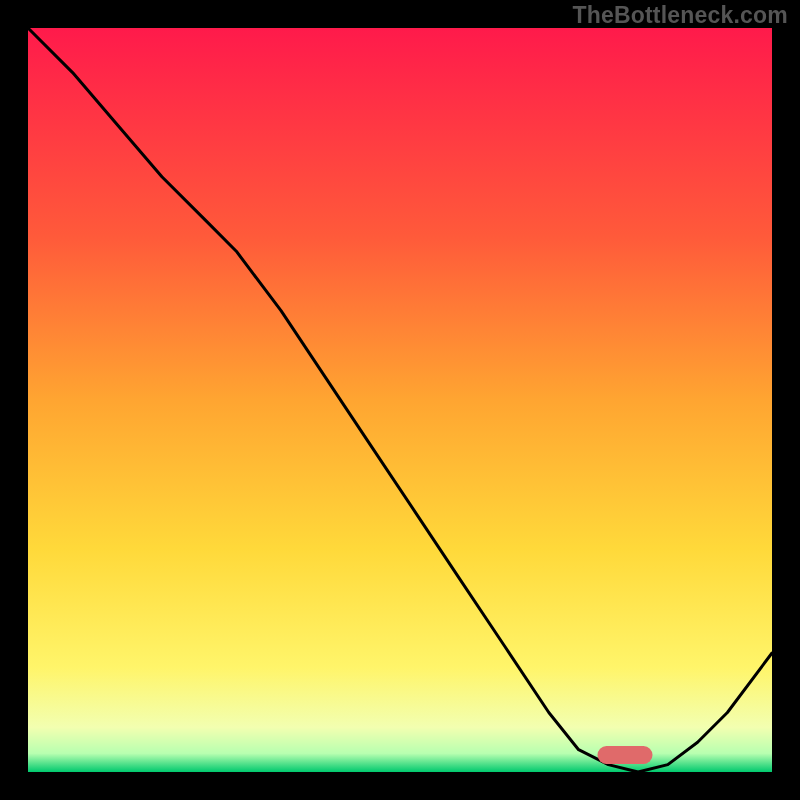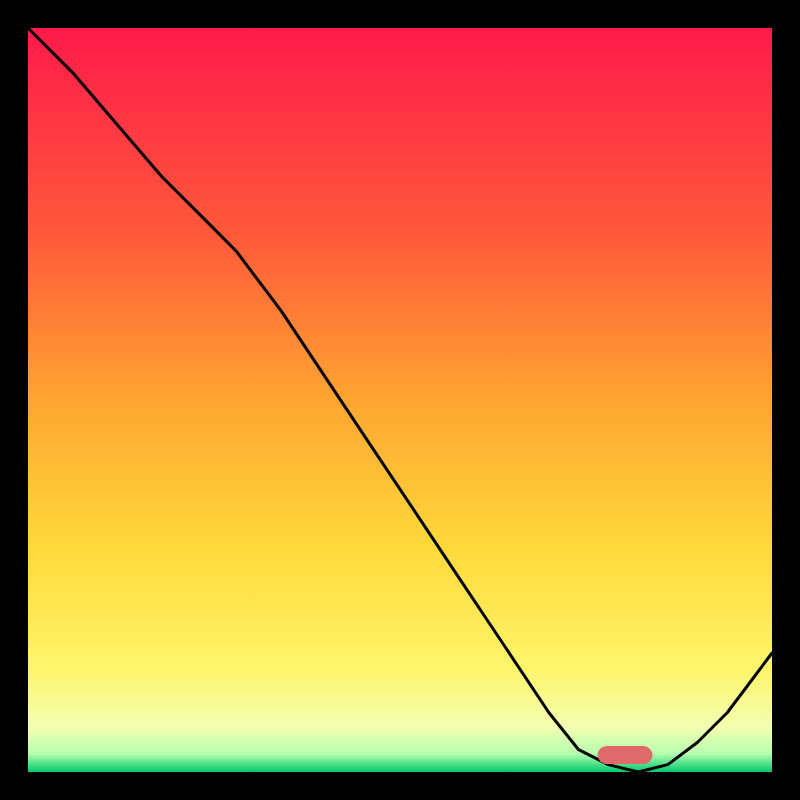--- a/index.html
+++ b/index.html
@@ -3,20 +3,21 @@
 <meta charset="utf-8">
 <style>
   html,body{margin:0;padding:0;width:800px;height:800px;background:#000;}
   .frame{position:relative;width:800px;height:800px;}
   .watermark{position:absolute;top:2px;right:12px;color:#555;font-family:Arial,Helvetica,sans-serif;font-size:23px;font-weight:600;letter-spacing:0.2px;}
   svg{position:absolute;left:0;top:0;}
 </style>
 </head>
 <body>
 <div class="frame">
+  <div class="watermark">TheBottleneck.com</div>
   <svg width="800" height="800" viewBox="0 0 800 800">
     <defs>
       <linearGradient id="bg" x1="0" y1="0" x2="0" y2="1">
         <stop id="g0" offset="0" stop-color="#ff1a4b"></stop>
         <stop id="g1" offset="0.28" stop-color="#ff5a3a"></stop>
         <stop id="g2" offset="0.50" stop-color="#ffa531"></stop>
         <stop id="g3" offset="0.70" stop-color="#ffd93a"></stop>
         <stop id="g4" offset="0.86" stop-color="#fff56a"></stop>
         <stop id="g5" offset="0.94" stop-color="#f2ffb0"></stop>
         <stop id="g6" offset="0.975" stop-color="#b8ffb0"></stop>

